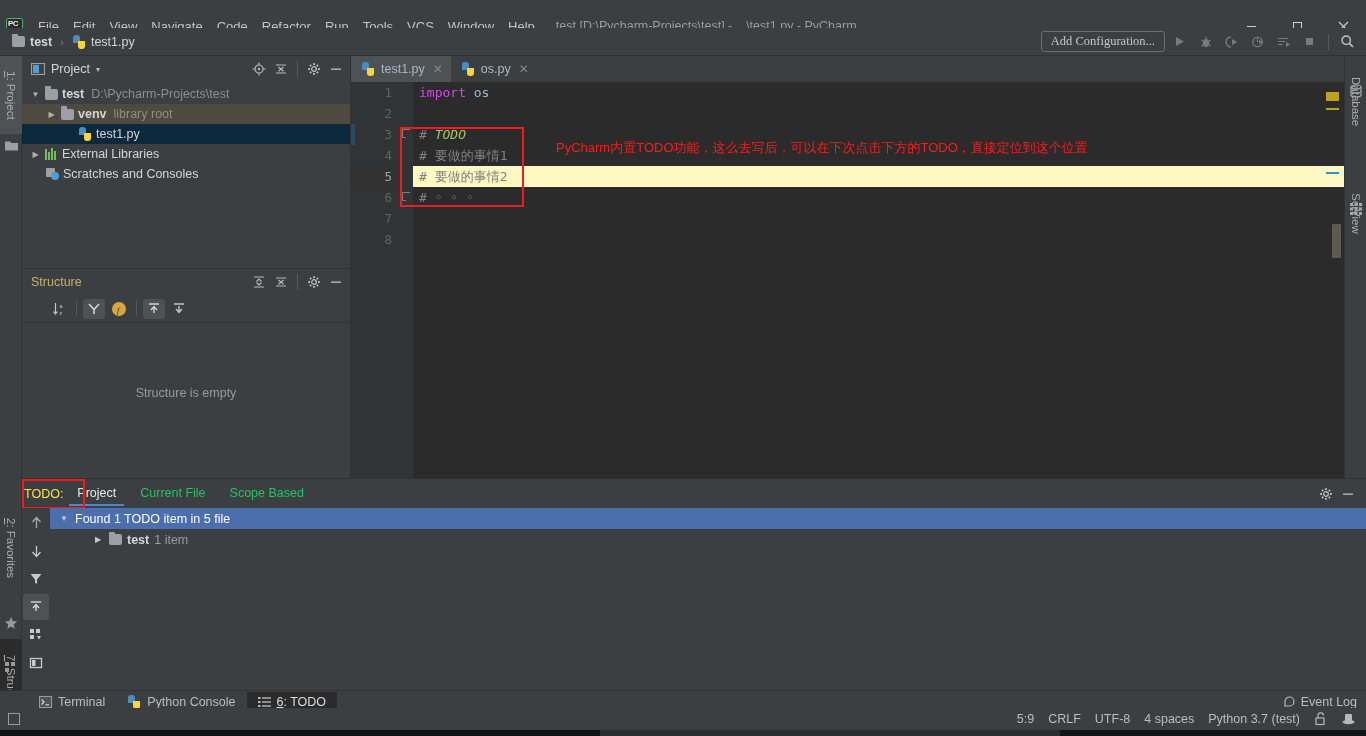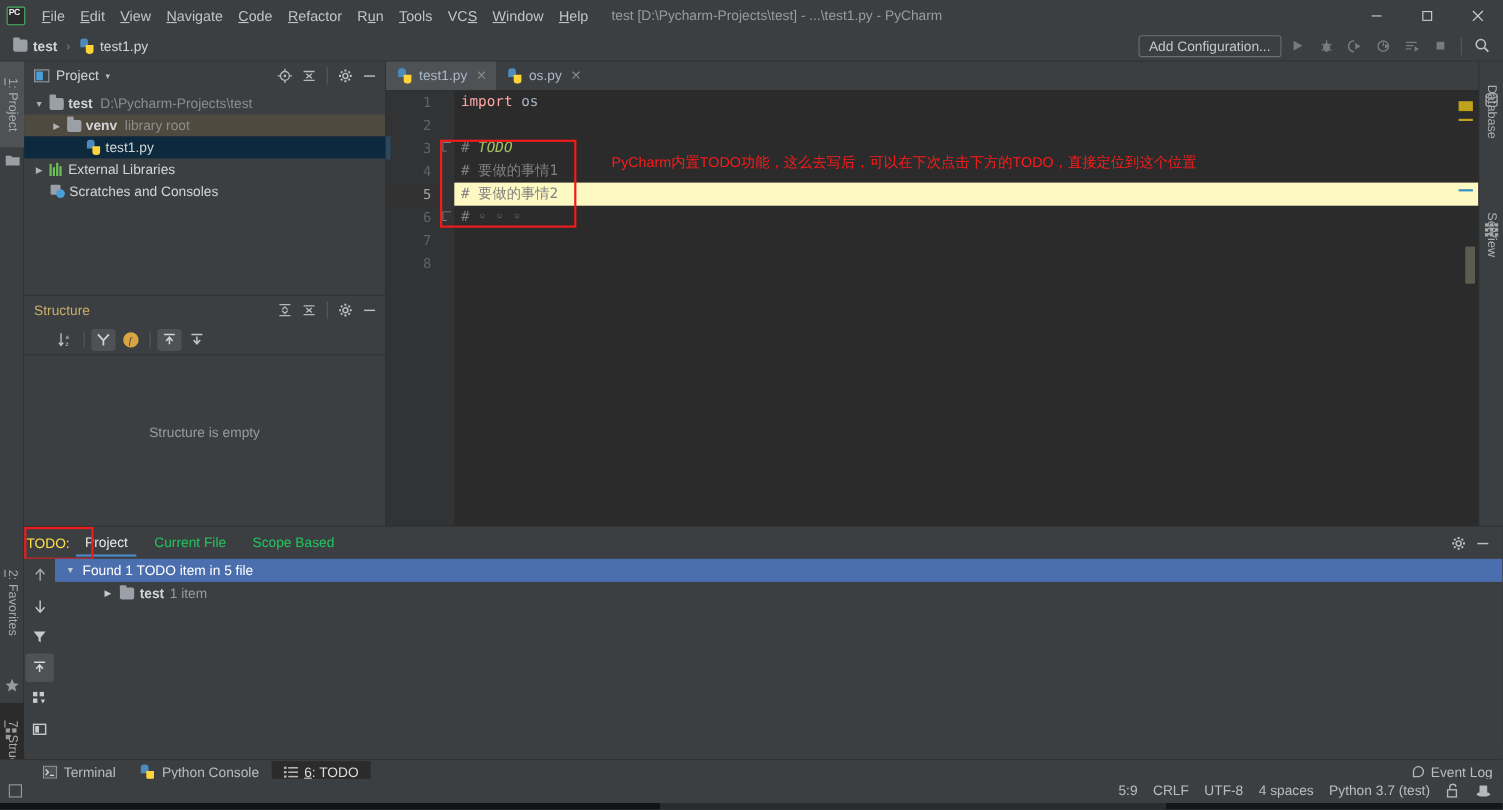--- a/index.html
+++ b/index.html
@@ -6,21 +6,21 @@
   html,body {
     width:1366px; height:736px; overflow:hidden;
     background:#3c3f41;
     font-family:"Liberation Sans", sans-serif;
     font-size:12.5px; color:#bbbbbb;
     -webkit-font-smoothing:antialiased;
   }
   .app { position:relative; width:1366px; height:736px; }
 
   
-  .titlebar { position:absolute; left:0; top:0; width:1366px; height:28px;
+  .titlebar { position:absolute; left:0; top:12px; width:1366px; height:28px;
     background:#3c3f41; display:flex; align-items:center; }
   .pclogo { width:17px; height:17px; margin:0 8px 0 6px; background:#2b2b2b;
     border:1.5px solid #49b06a; border-radius:2px; position:relative; flex:none;}
   .pclogo::after{content:"PC"; position:absolute; left:1px; top:0px; font-size:8px;
     color:#e8e8e8; font-weight:bold; letter-spacing:-.5px;}
   .menu { display:flex; align-items:center; }
   .menu .mi { padding:4px 7px; color:#c3c3c3; font-size:13px; cursor:default; white-space:nowrap;}
   .menu .mi u { text-decoration:underline; }
   .wtitle { margin-left:14px; color:#9b9b9b; font-size:12.5px; white-space:nowrap;}
   .wctl { position:absolute; right:0; top:0; height:28px; display:flex; }
@@ -34,21 +34,21 @@
   .crumb .seg { display:flex; align-items:center; gap:5px; padding:1px 4px; color:#d4d4d4; font-size:12.5px;}
   .crumb .sep { color:#808080; font-size:11px; }
   .folder-ic { width:13px; height:11px; background:#9aa0a6; border-radius:1px 2px 2px 2px; position:relative; flex:none;}
   .folder-ic::before{content:""; position:absolute; left:0; top:-2.5px; width:6px; height:3px;
     background:#9aa0a6; border-radius:1px 1px 0 0;}
   .py-ic { width:14px; height:14px; position:relative; flex:none; }
   .py-ic .p1{position:absolute;left:1px;top:0;width:7px;height:8px;background:#4b8bbe;border-radius:3px 3px 0 0;}
   .py-ic .p2{position:absolute;right:1px;bottom:0;width:7px;height:8px;background:#ffd43b;border-radius:0 0 3px 3px;}
   .navright { margin-left:auto; display:flex; align-items:center; gap:3px; padding-right:7px;}
   .addcfg { border:1px solid #6b6f71; border-radius:3px; padding:2px 9px; color:#c6c6c6;
-    font-size:12.5px; background:#3c3f41; cursor:pointer;}
+    font-size:12.5px; background:#3c3f41; cursor:pointer;font-family:Liberation Serif, serif;}
   .tbtn { width:23px; height:22px; display:flex; align-items:center; justify-content:center; }
   .vdiv { width:1px; height:16px; background:#555a5c; margin:0 4px; }
 
   
   .lstrip { position:absolute; left:0; top:56px; width:22px; height:624px;
     background:#3c3f41; border-right:1px solid #323232;}
   .vtab { position:absolute; left:0; width:22px; color:#acacac; font-size:11.5px;
     writing-mode:vertical-rl; text-orientation:mixed; padding:4px 0;
     display:flex; align-items:center; justify-content:center; gap:4px; white-space:nowrap;}
   .vtab.sel { background:#4e5254; }
@@ -108,21 +108,21 @@
     color:#606366; font-family:"DejaVu Sans Mono", monospace; font-size:12.5px;}
   .gline.cur { color:#a4a3a3; background:#323232;}
   .foldcol { position:absolute; left:50px; top:0; width:12px; height:100%; background:#313335;}
   .fold { position:absolute; left:1px; width:9px; height:9px; color:#8c8c8c; font-size:9px;
     line-height:9px; text-align:center; }
   .caretmark { position:absolute; left:0; width:4px; height:21px; background:#2d4a63;}
   .codetext { position:absolute; left:62px; top:0; right:0; height:100%;
     font-family:"DejaVu Sans Mono", monospace; font-size:13px;}
   .cline { height:21px; line-height:21px; padding-left:6px; white-space:pre; color:#a9b7c6;}
   .cline.hl { background:#fef9c3; }
-  .kw { color:#fca5a5; }
+  .kw { color:#d946ef; }
   .cmt { color:#808080; }
   .todo { color:#a5c261; font-style:italic; }
   .annot { position:absolute; left:205px; top:52px; width:800px; color:#ff1a1a;
     font-size:13px; line-height:28px; font-family:"Liberation Sans", sans-serif;}
   .redbox { position:absolute; left:49px; top:45px; width:124px; height:80px;
     border:2.5px solid #f01b1b; }
   .vscroll { position:absolute; right:2px; top:0; width:11px; height:100%;}
   .vthumb { position:absolute; right:1px; width:9px; background:#5b5b50; border-radius:1px;}
   .ymark { position:absolute; right:3px; width:13px; height:9px; background:#bfa21c;}
   .ymark2{ position:absolute; right:3px; width:13px; height:2px; background:#bfa21c;}

